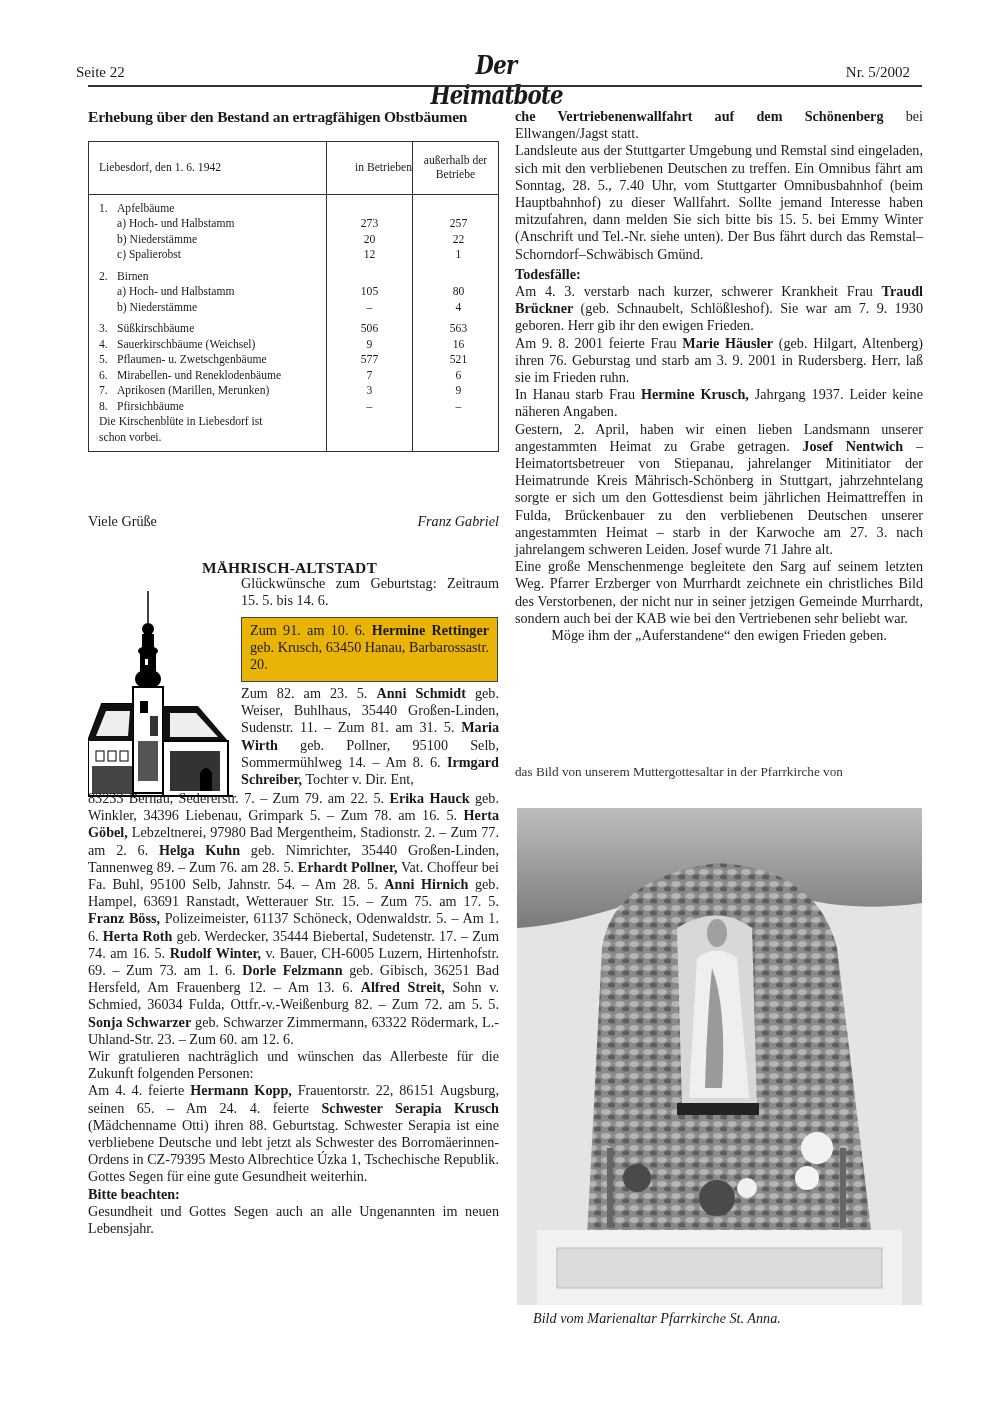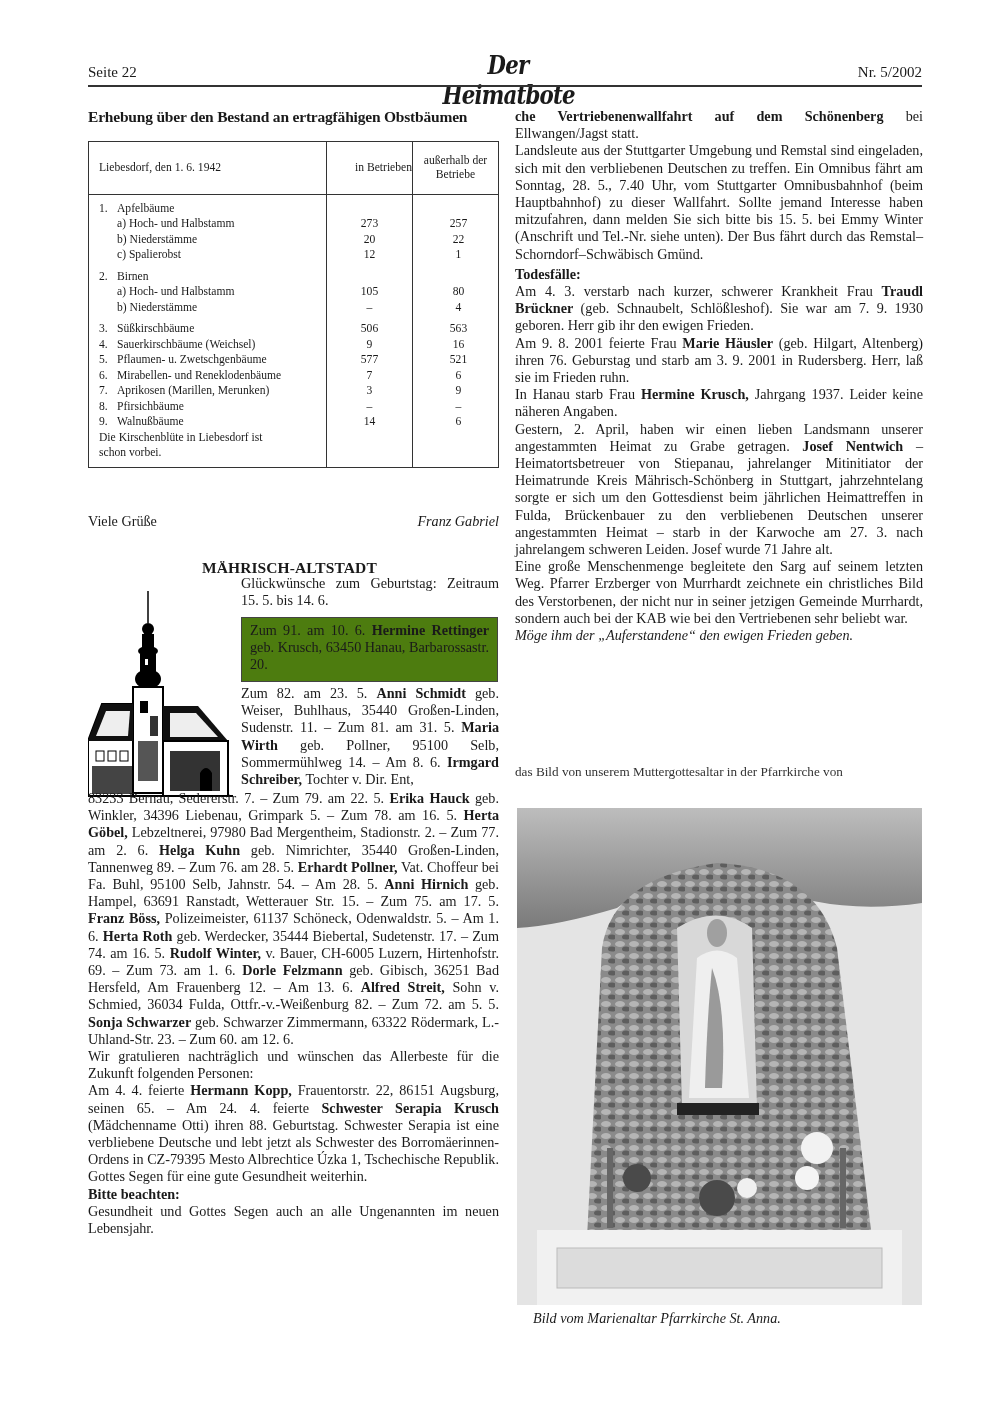--- a/index.html
+++ b/index.html
@@ -1,19 +1,19 @@
 <!DOCTYPE html>
 <html><head>
 <meta charset="utf-8">
 <style>
   * { box-sizing: border-box; margin: 0; padding: 0; }
   html, body { width: 1000px; height: 1412px; background: #fff; }
   body { position: relative; font-family: "Liberation Serif", "DejaVu Serif", serif; color: #1a1a1a; overflow: hidden; }
 
-  .header { position: absolute; left: 88px; top: 56px; width: 834px; height: 42px; }
+  .header { position: absolute; left: 76px; top: 56px; width: 834px; height: 42px; }
   .header .page-num { position: absolute; left: 0; top: 8px; font-size: 15px; }
   .header .issue { position: absolute; right: 0; top: 8px; font-size: 15px; }
   .header .masthead { position: absolute; left: 340px; top: -6px; width: 160px; text-align: center;
       font-family: "DejaVu Serif", serif; font-weight: bold; font-size: 26px; letter-spacing: -1px;
       transform: scaleX(0.82); font-style: italic; }
   .header-rule { position: absolute; left: 88px; top: 85px; width: 834px; height: 2px; background: #333; }
 
   .col { position: absolute; font-size: 14.2px; line-height: 17.2px; }
   .col-left { left: 88px; top: 108px; width: 410px; }
 
@@ -37,21 +37,21 @@
   .greeting { position: absolute; left: 88px; top: 513px; width: 411px; font-size: 14.2px; }
   .greeting .sig { position: absolute; right: 0; top: 0; font-style: italic; }
 
   .section-title { position: absolute; left: 202px; top: 559px; font-weight: bold; font-size: 15.5px; letter-spacing: 0.1px; }
 
   .town-illus { position: absolute; left: 88px; top: 591px; width: 150px; height: 206px; }
 
   .float-text { position: absolute; left: 241px; width: 258px; font-size: 14.2px; line-height: 17.2px; text-align: justify; }
   .ft1 { top: 575px; }
   .boxed { position: absolute; left: 241px; top: 617px; width: 257px; height: 65px; border: 1.3px solid #444;
-      background: #4d7c0f; padding: 4px 8px; font-size: 14.2px; line-height: 17.2px; text-align: justify; }
+      background: #eab308; padding: 4px 8px; font-size: 14.2px; line-height: 17.2px; text-align: justify; }
   .ft2 { top: 685px; }
 
   .flow { position: absolute; left: 88px; width: 411px; font-size: 14.2px; line-height: 17.2px; text-align: justify; }
   .flow1 { top: 790px; }
   .flow p { margin: 0; }
   b { font-weight: bold; }
 
   .right-block { position: absolute; left: 515px; top: 108px; width: 408px; font-size: 14.2px; line-height: 17.2px; text-align: justify; }
   .right-block p { margin: 0; }
   .right-block .h { font-weight: bold; margin-top: 3px; }
@@ -160,25 +160,20 @@
     </tr>
     <tr>
       <td class="label"><span class="lblnum">7.</span><span>Aprikosen (Marillen, Merunken)</span></td>
       <td class="num">3</td>
       <td class="num2">9</td>
     </tr>
     <tr>
       <td class="label"><span class="lblnum">8.</span><span>Pfirsichbäume</span></td>
       <td class="num">–</td>
       <td class="num2">–</td>
-    </tr>
-    <tr>
-      <td class="label"><span class="lblnum">9.</span><span>Walnußbäume</span></td>
-      <td class="num">14</td>
-      <td class="num2">6</td>
     </tr>
     <tr>
       <td class="label" style="padding-bottom:6px;">
         <div>Die Kirschenblüte in Liebesdorf ist</div>
         <div>schon vorbei.</div>
       </td>
       <td class="num"></td>
         <td class="num2"></td>
     </tr>
   </tbody>
@@ -260,21 +255,21 @@
   </p>
   <p>
     <span>In Hanau starb Frau </span><b>Hermine Krusch,</b><span> Jahrgang 1937. Leider keine näheren Angaben.</span>
   </p>
   <p>
     <span>Gestern, 2. April, haben wir einen lieben Landsmann unserer angestammten Heimat zu Grabe getragen. </span><b>Josef Nentwich</b><span> – Heimatortsbetreuer von Stiepanau, jahrelanger Mitinitiator der Heimatrunde Kreis Mährisch-Schönberg in Stuttgart, jahrzehntelang sorgte er sich um den Gottesdienst beim jährlichen Heimattreffen in Fulda, Brückenbauer zu den verbliebenen Deutschen unserer angestammten Heimat – starb in der Karwoche am 27. 3. nach jahrelangem schweren Leiden. Josef wurde 71 Jahre alt.</span>
   </p>
   <p>
     <span>Eine große Menschenmenge begleitete den Sarg auf seinem letzten Weg. Pfarrer Erzberger von Murrhardt zeichnete ein christliches Bild des Verstorbenen, der nicht nur in seiner jetzigen Gemeinde Murrhardt, sondern auch bei der KAB wie bei den Vertriebenen sehr beliebt war.</span>
   </p>
-  <p style="text-align:left;font-style:italic;">
+  <p style="text-align:center;">
     <span>Möge ihm der „Auferstandene“ den ewigen Frieden geben.</span>
   </p>
 </div>
 
 <div class="letter">
   <div>das Bild von unserem Muttergottesaltar in der Pfarrkirche von</div>
 </div>
 
 <div class="photo">
   <svg width="405" height="497" viewBox="0 0 405 497">

